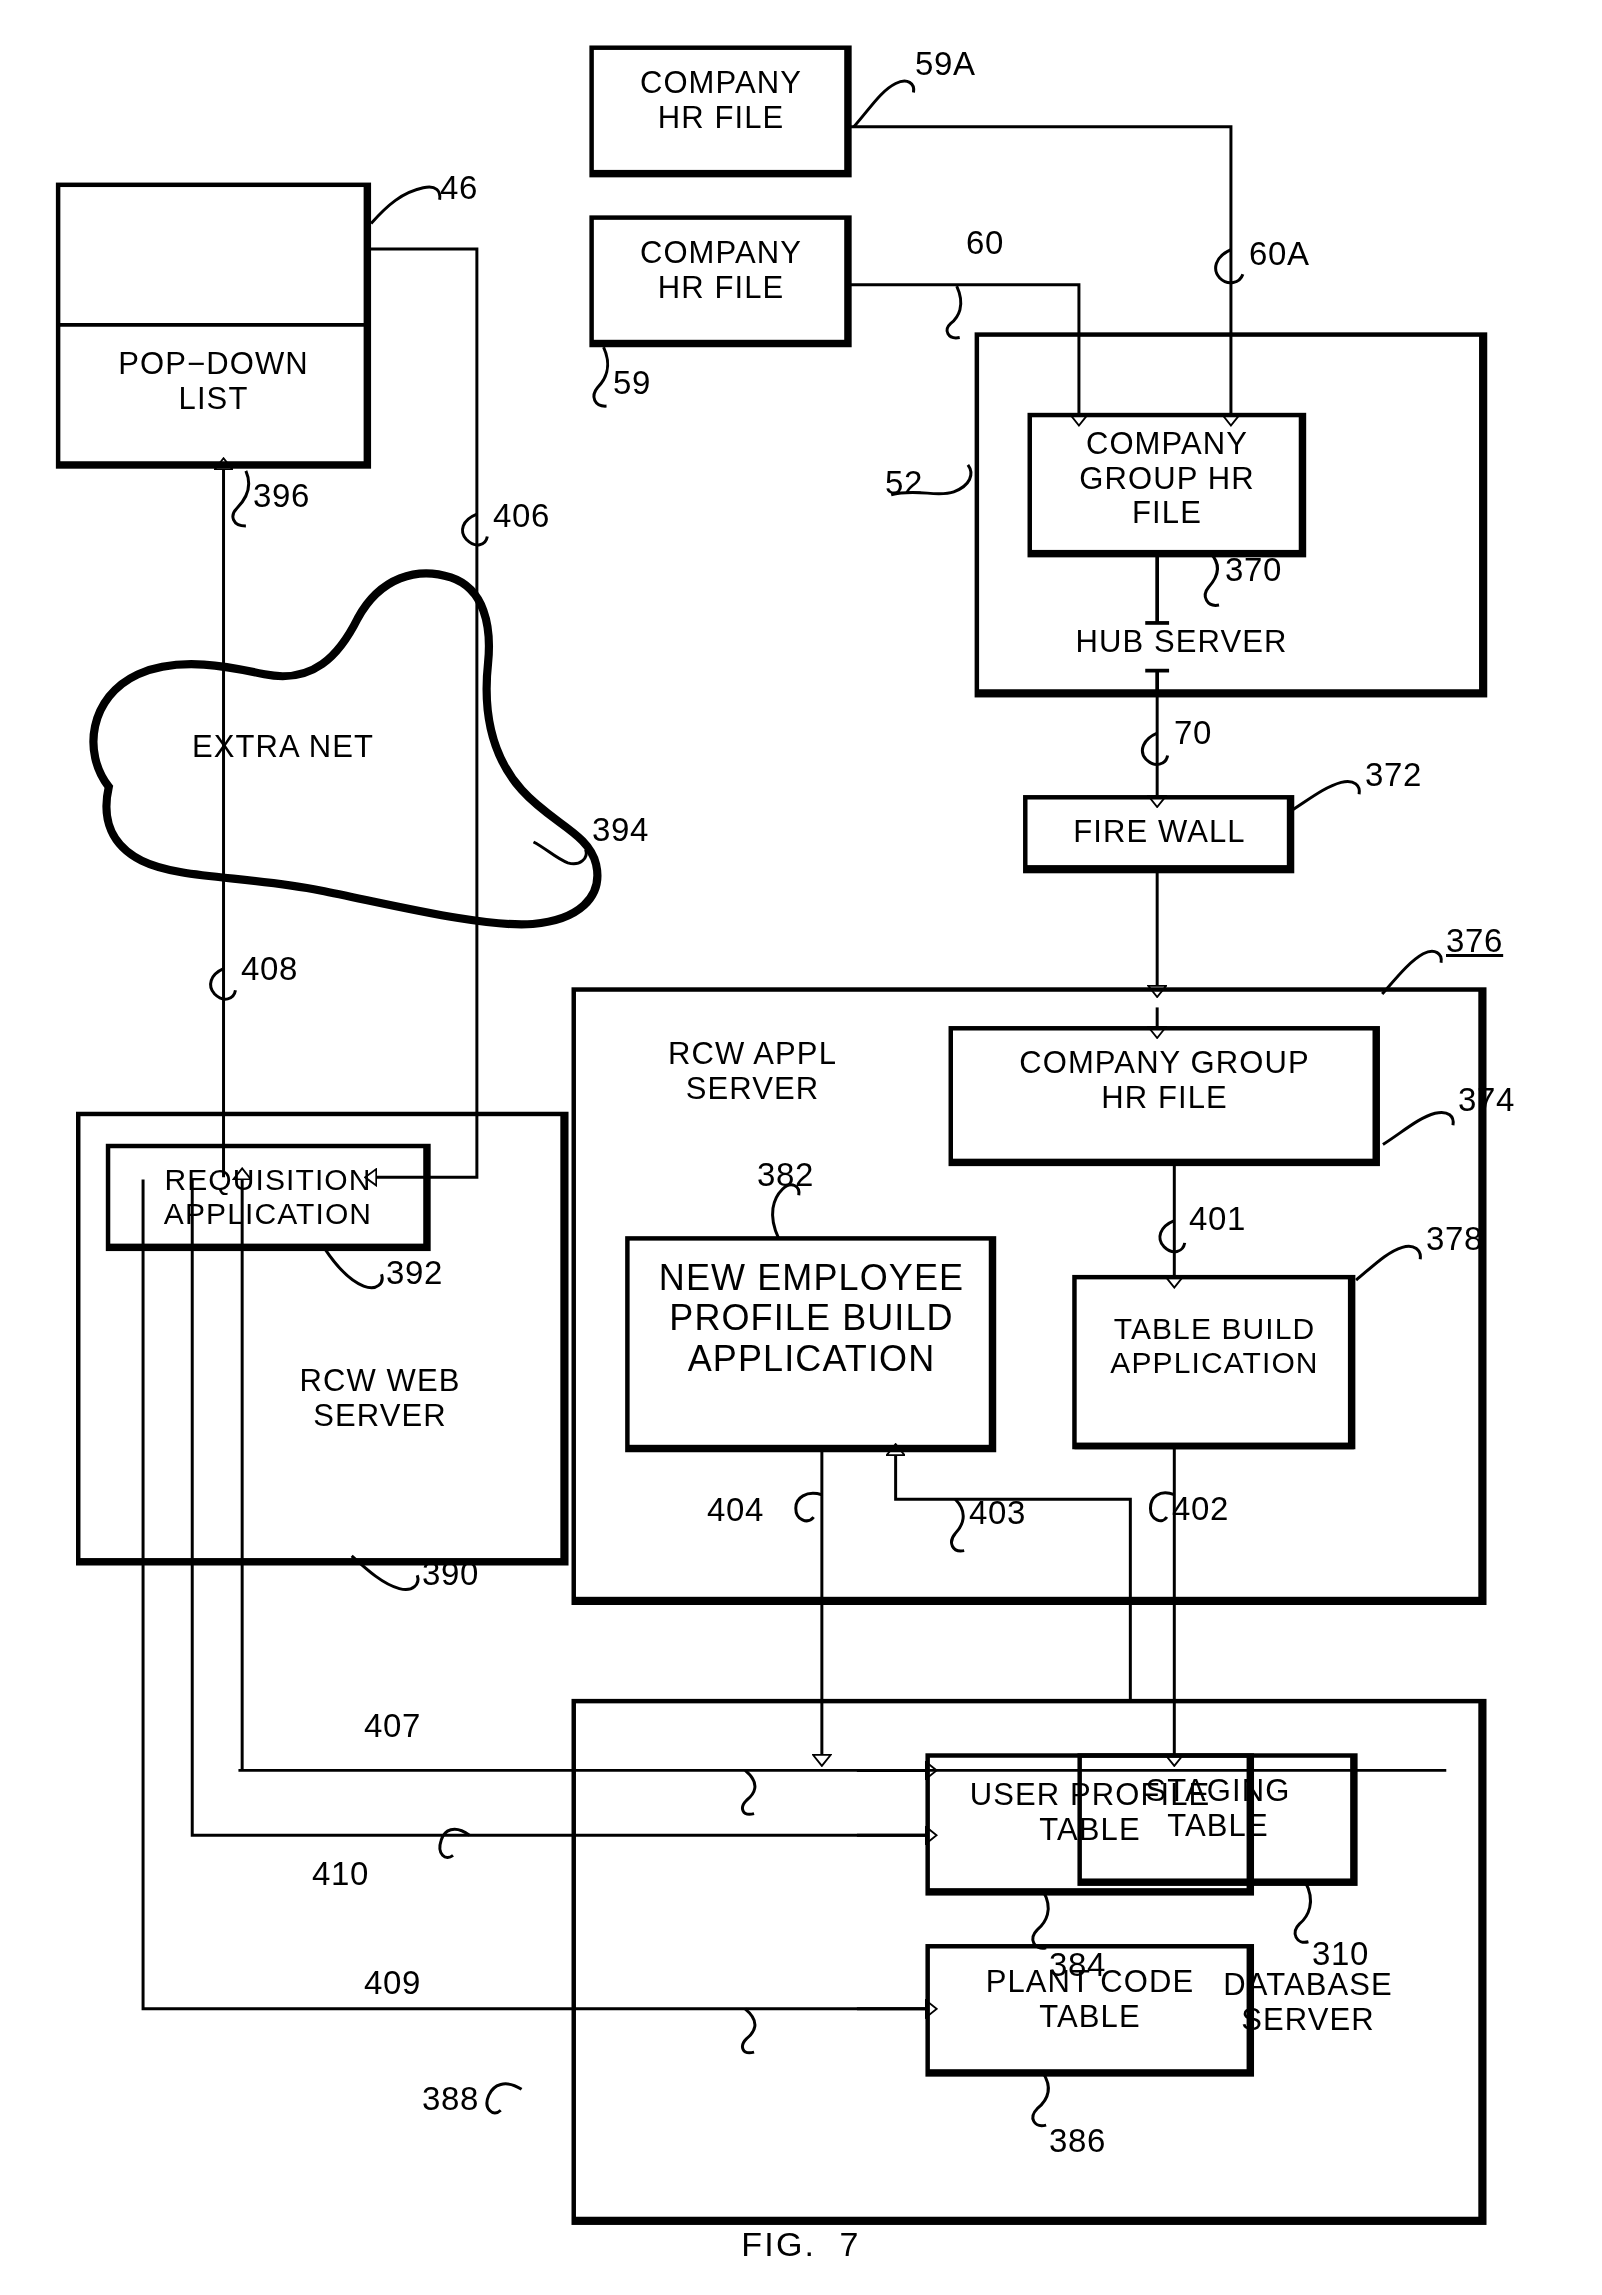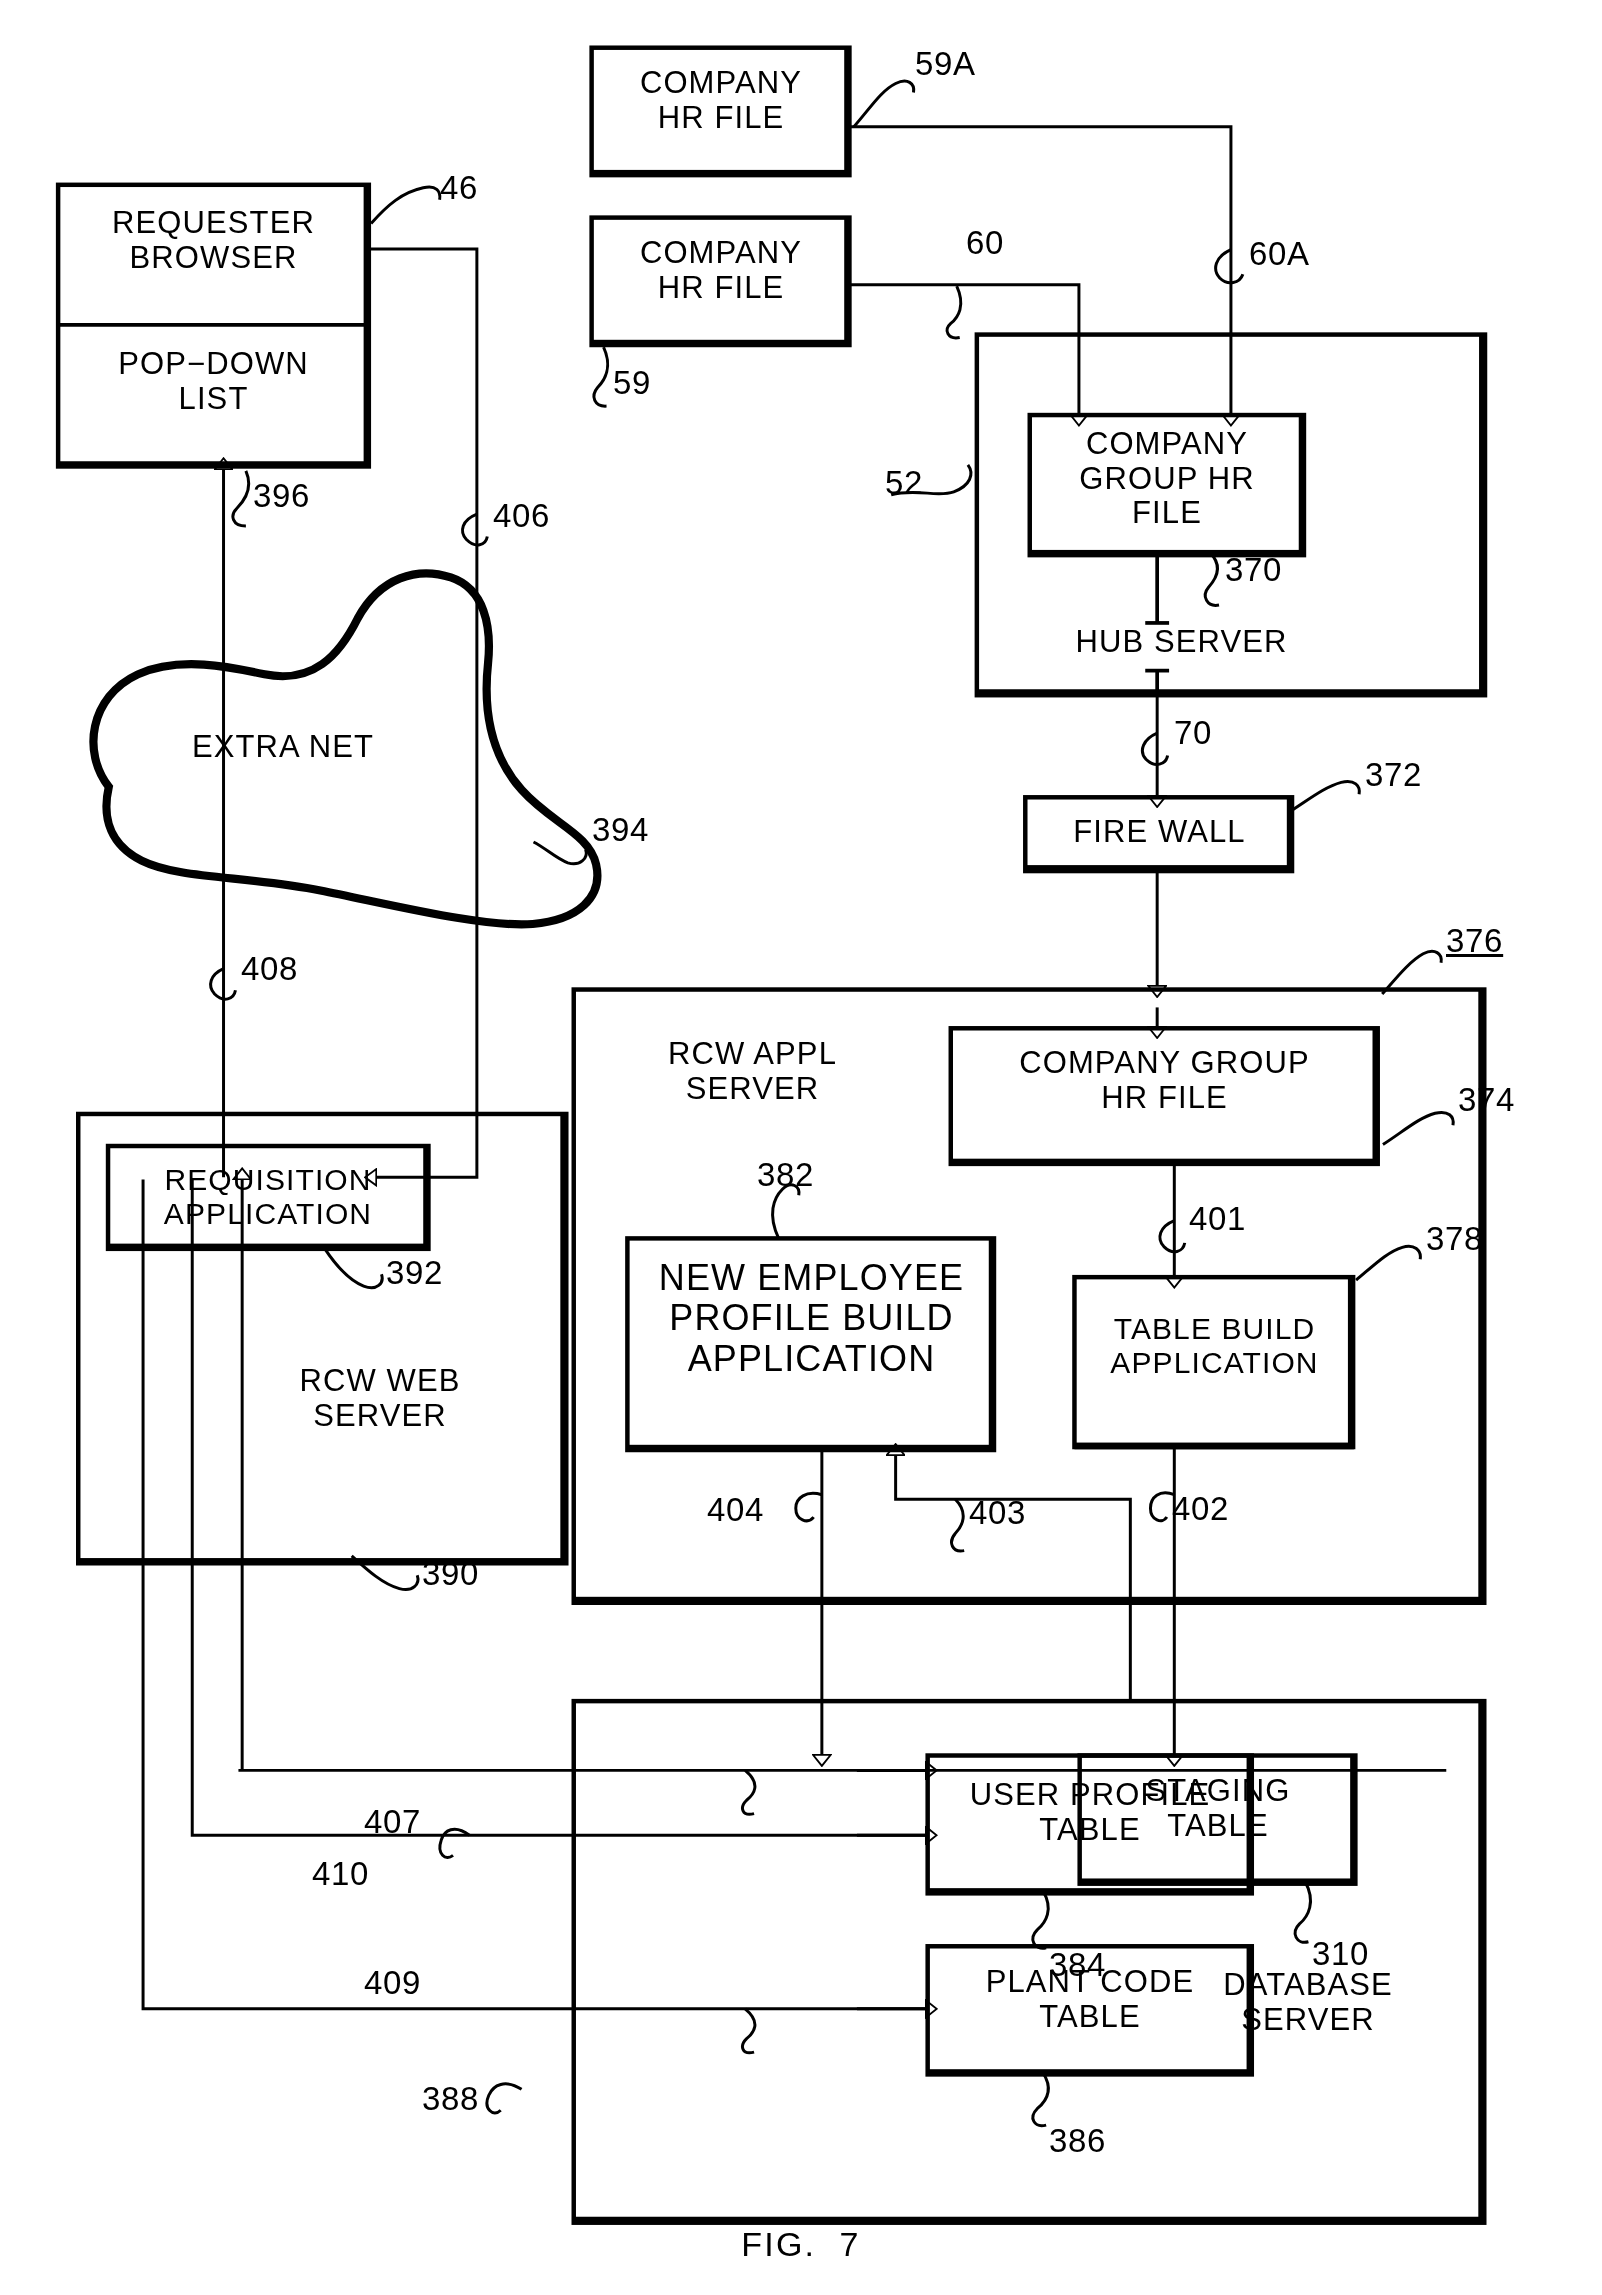--- a/index.html
+++ b/index.html
@@ -234,22 +234,20 @@
     <path d="M1576,2006 C 1556,1998 1544,2010 1544,2024 C 1544,2040 1560,2046 1566,2036" fill="none" stroke="#000" stroke-width="4"></path>
     <path d="M1000,2376 C 1022,2394 1012,2408 1002,2416 C 992,2426 996,2438 1012,2434" fill="none" stroke="#000" stroke-width="4"></path>
     <path d="M630,2463 C 610,2448 596,2456 592,2470 C 586,2488 598,2498 608,2490" fill="none" stroke="#000" stroke-width="4"></path>
     <path d="M1400,2538 C 1414,2562 1404,2580 1392,2590 C 1380,2602 1388,2618 1404,2614" fill="none" stroke="#000" stroke-width="4"></path>
     <path d="M1752,2526 C 1766,2552 1756,2572 1744,2582 C 1732,2594 1740,2610 1756,2606" fill="none" stroke="#000" stroke-width="4"></path>
     <path d="M1000,2696 C 1022,2714 1012,2728 1002,2736 C 992,2746 996,2758 1012,2754" fill="none" stroke="#000" stroke-width="4"></path>
     <path d="M1400,2782 C 1414,2804 1404,2820 1392,2830 C 1380,2842 1388,2856 1404,2852" fill="none" stroke="#000" stroke-width="4"></path>
     <path d="M700,2804 C 678,2790 662,2798 656,2812 C 648,2830 662,2842 672,2832" fill="none" stroke="#000" stroke-width="4"></path>
   </svg>
 
-  <div class="lbl boxlabel" style="left:58px; top:206px; width:311px;">REQUESTER
-BROWSER</div>
   <div class="lbl boxlabel" style="left:58px; top:347px; width:311px;">POP−DOWN
 LIST</div>
 
   <div class="lbl boxlabel" style="left:592px; top:66px; width:258px;">COMPANY
 HR FILE</div>
   <div class="lbl boxlabel" style="left:592px; top:236px; width:258px;">COMPANY
 HR FILE</div>
 
   <div class="lbl boxlabel" style="left:1030px; top:427px; width:274px;">COMPANY
 GROUP HR
@@ -301,21 +299,21 @@
   <div class="lbl refnum" style="left:1446px; top:923px;text-decoration:underline;">376</div>
   <div class="lbl refnum" style="left:1458px; top:1082px;">374</div>
   <div class="lbl refnum" style="left:757px; top:1157px;">382</div>
   <div class="lbl refnum" style="left:1189px; top:1201px;">401</div>
   <div class="lbl refnum" style="left:1426px; top:1221px;">378</div>
   <div class="lbl refnum" style="left:386px; top:1255px;">392</div>
   <div class="lbl refnum" style="left:422px; top:1556px;">390</div>
   <div class="lbl refnum" style="left:707px; top:1492px;">404</div>
   <div class="lbl refnum" style="left:969px; top:1495px;">403</div>
   <div class="lbl refnum" style="left:1172px; top:1491px;">402</div>
-  <div class="lbl refnum" style="left:364px; top:1804px;">407</div>
+  <div class="lbl refnum" style="left:364px; top:1708px;">407</div>
   <div class="lbl refnum" style="left:312px; top:1856px;">410</div>
   <div class="lbl refnum" style="left:1049px; top:1947px;">384</div>
   <div class="lbl refnum" style="left:1312px; top:1936px;">310</div>
   <div class="lbl refnum" style="left:364px; top:1965px;">409</div>
   <div class="lbl refnum" style="left:422px; top:2081px;">388</div>
   <div class="lbl refnum" style="left:1049px; top:2123px;">386</div>
 
   <div class="lbl figcap" style="left:0px; top:2225px; width:1602px; text-align:center;">FIG.  7</div>
 
 </div>

